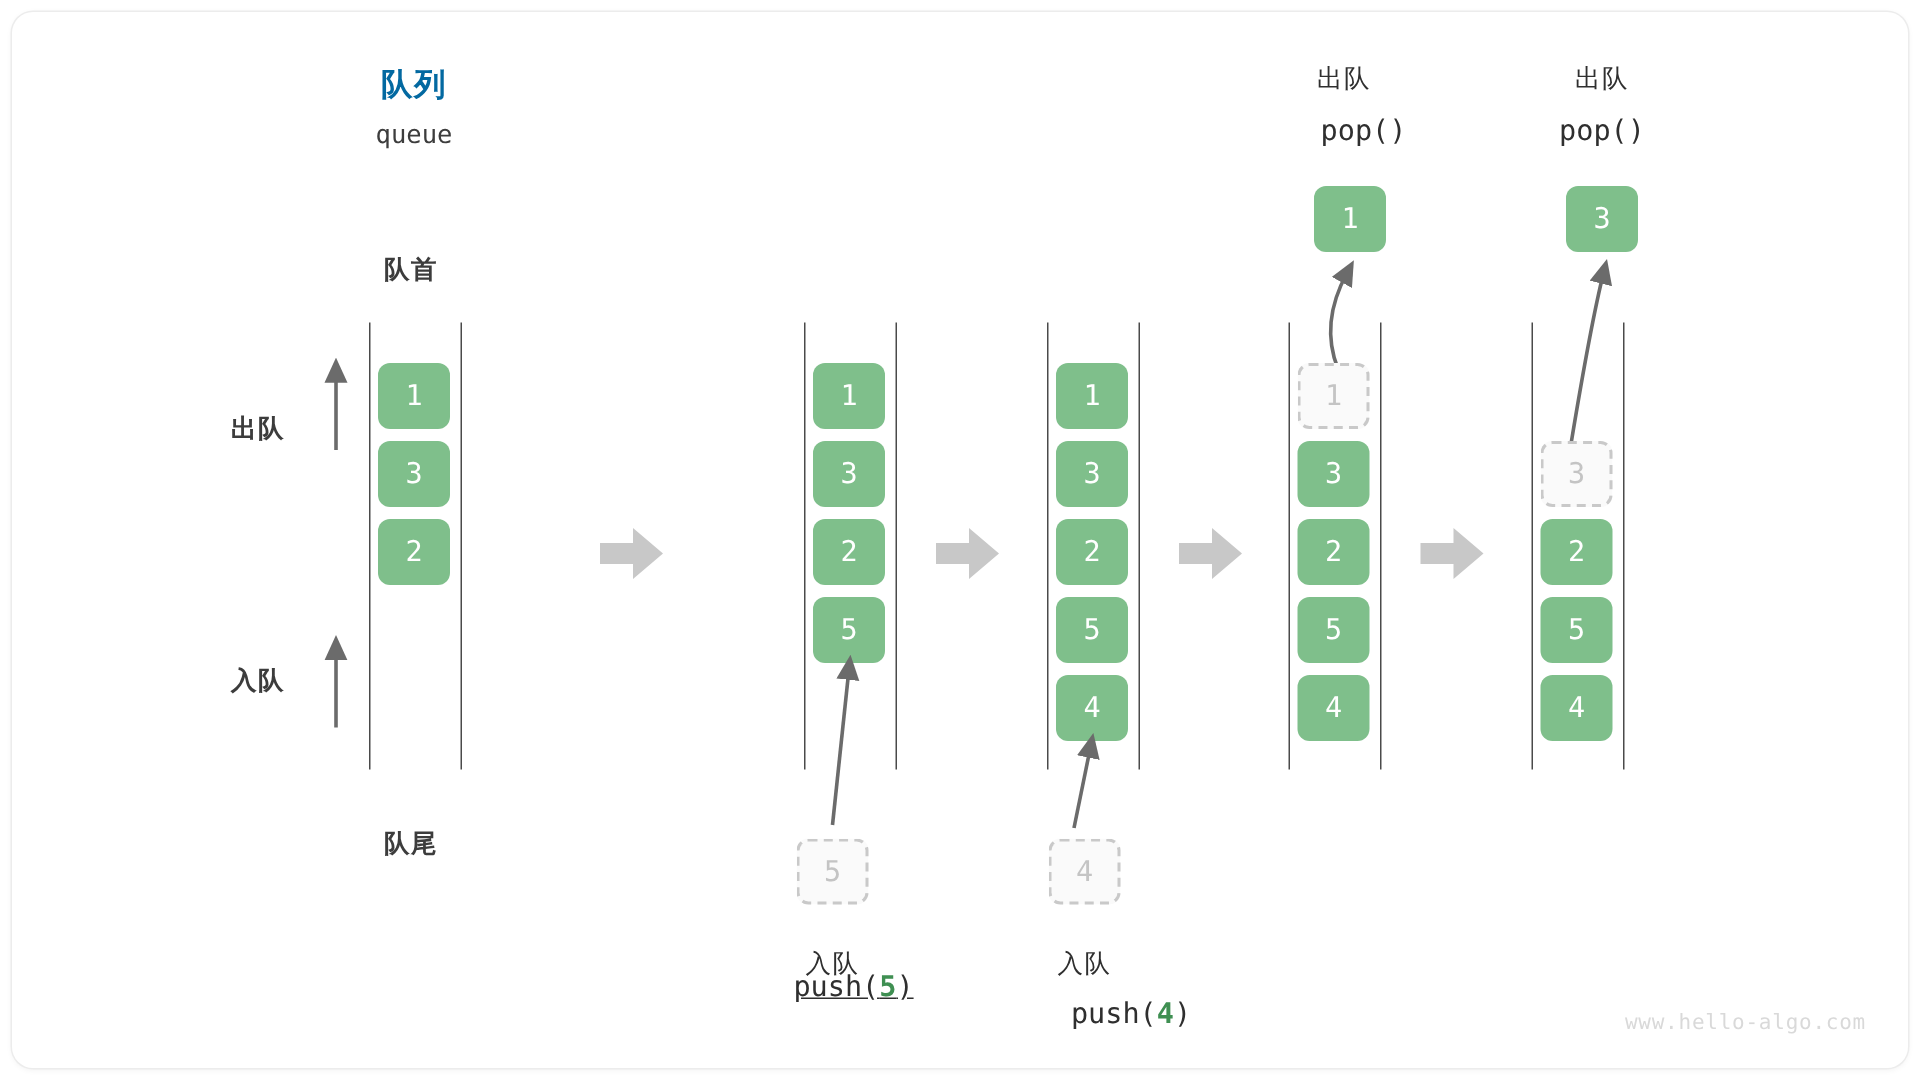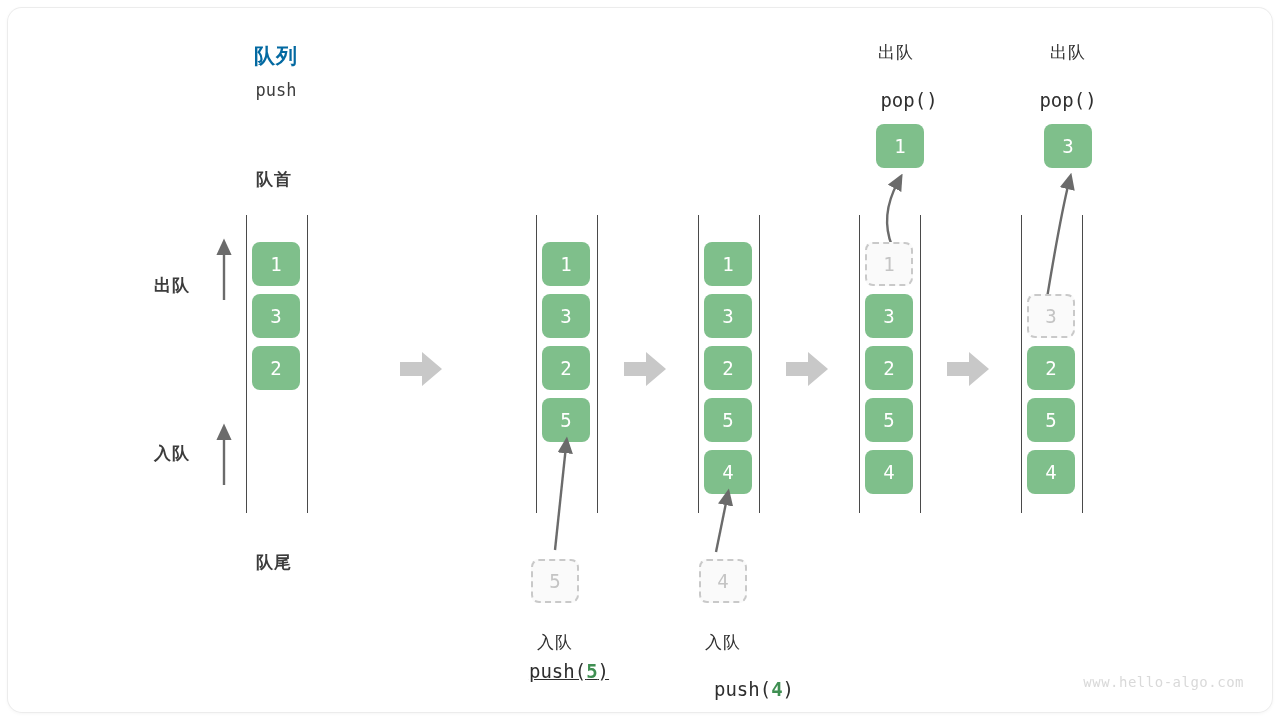--- a/index.html
+++ b/index.html
@@ -31,21 +31,20 @@
   }
   .side-label{
     font-size:17px;font-weight:bold;color:#3c3c3c;letter-spacing:1px;
   }
   .op-cn{
     font-size:17px;color:#2f2f2f;letter-spacing:1px;
   }
   .op-code{
     font-size:19px;color:#2f2f2f;
     font-family:"DejaVu Sans Mono","Liberation Mono",monospace;
-    margin-top:13px;
   }
   .op-code .hl{color:#3f8f52;font-weight:bold;}
 
   
   .rail{
     position:absolute;width:1px;background:#4a4a4a;
   }
 
   
   .cell{
@@ -76,21 +75,21 @@
     font-family:"DejaVu Sans Mono","Liberation Mono",monospace;
   }
   svg{display:block;overflow:visible;}
 </style>
 </head>
 <body>
 
 <div class="card">
 
   <div class="abs cen title-cn" style="left:268px;top:34px;">队列</div>
-  <div class="abs cen title-en" style="left:268px;top:72px;">push</div>
+  <div class="abs cen title-en" style="left:268px;top:72px;">queue</div>
 
   <div class="abs cen head-label" style="left:266px;top:160px;">队首</div>
   <div class="abs cen head-label" style="left:266px;top:543px;">队尾</div>
 
   <div class="abs side-label" style="left:146px;top:266px;">出队</div>
   <div class="abs side-label" style="left:146px;top:434px;">入队</div>
 
   <svg class="abs" style="left:204px;top:230px;width:30px;height:70px;">
     <defs>
       <marker id="ah-side" markerWidth="7" markerHeight="7" refX="3" refY="3.2" orient="auto">

